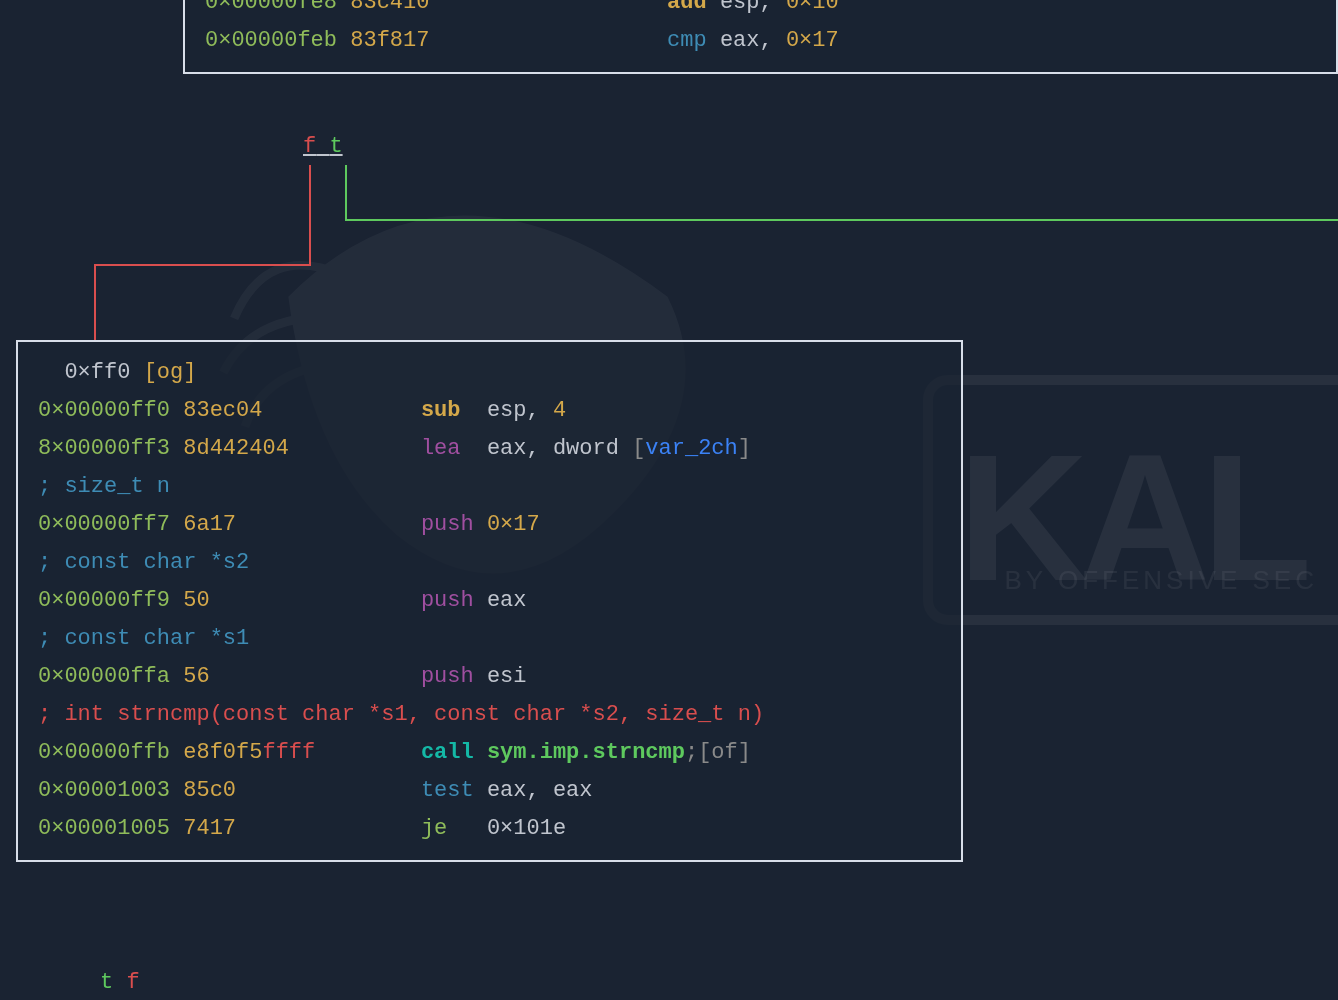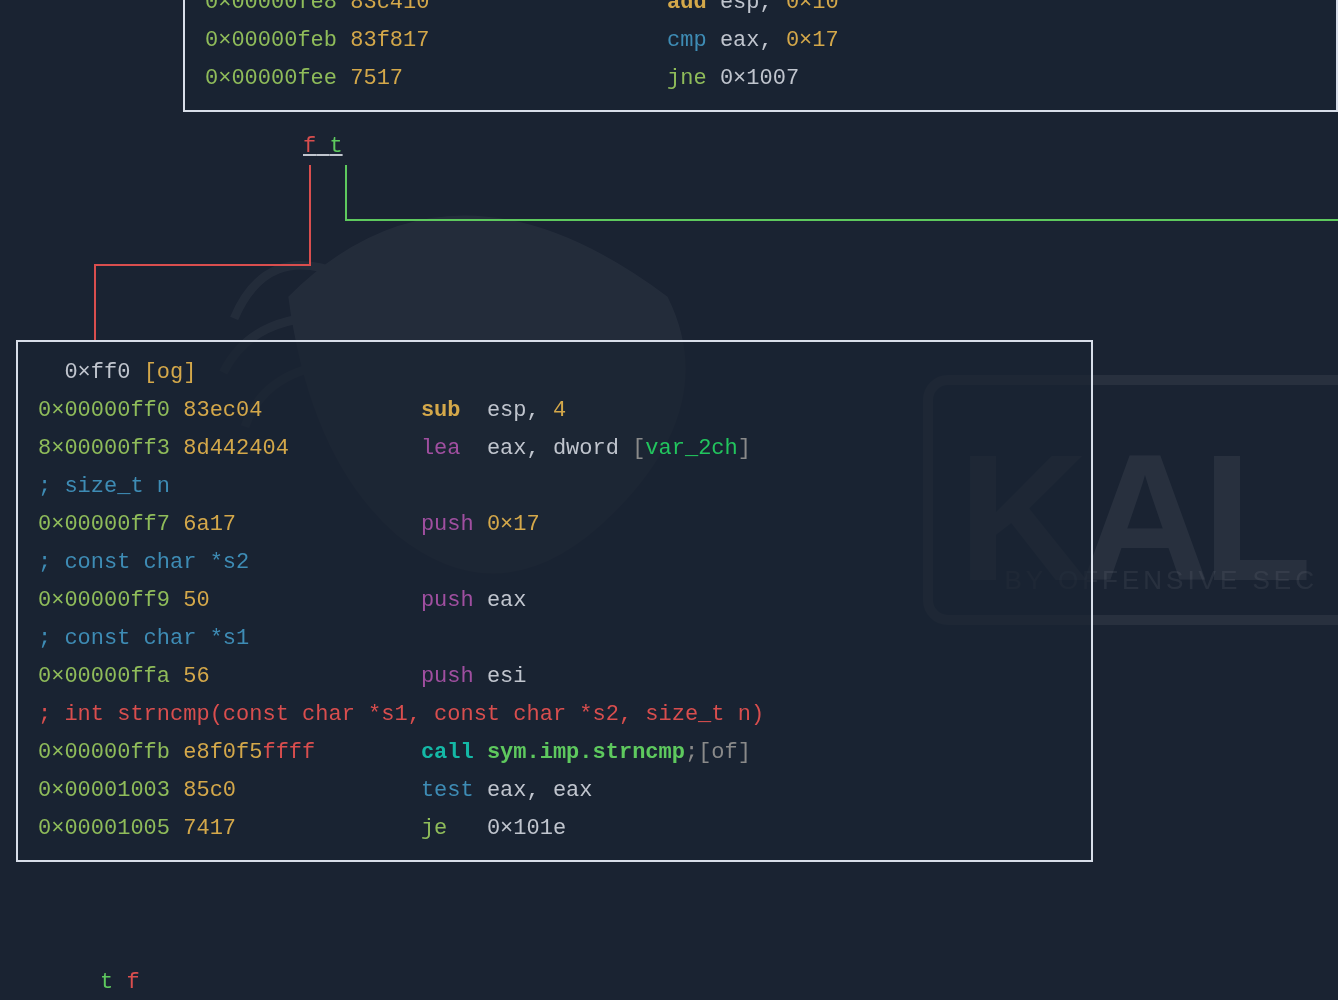--- a/index.html
+++ b/index.html
@@ -57,21 +57,21 @@
     padding: 12px 20px 12px 20px;
     min-width: 1155px;
     background: rgba(26,35,50,0.7);
   }
   .block-bottom {
     position: absolute;
     top: 340px;
     left: 16px;
     border: 2px solid #d8dee9;
     padding: 12px 20px 12px 20px;
-    width: 1077px;
+    width: 947px;
     background: rgba(26,35,50,0.7);
   }
   
   .asm-line {
     white-space: pre;
     line-height: 38px;
     font-family: 'Courier New', monospace;
   }
   
   .addr { color: #8fbc5a; }
@@ -79,21 +79,21 @@
   .mnm-green { color: #8fbc5a; }
   .mnm-blue { color: #3e8cb5; text-align: right; }
   .mnm-purple { color: #a04fa0; }
   .mnm-yellow { color: #d4a84a; font-weight: bold; }
   .mnm-red { color: #14b8a6; font-weight: bold; }
   .reg { color: #c0c5ce; }
   .comma { color: #c0c5ce; }
   .num { color: #d4a84a; }
   .comment { color: #3e8cb5; }
   .comment-red { color: #d94e4e; }
-  .var { color: #22c55e; }
+  .var { color: #3b82f6; }
   .dword { color: #c0c5ce; }
   .bracket-grey { color: #8a8a8a; }
   .orange { color: #d4a84a; }
   .white { color: #c0c5ce; }
   .red-f { color: #d94e4e; }
   .green-call { color: #5ec95e; font-weight: bold; }
   .xref { color: #8a8a8a; }
   
   .branch-label {
     position: absolute;
@@ -133,21 +133,20 @@
 
 <svg class="watermark-kali" viewBox="0 0 500 400">
   <rect x="10" y="60" width="450" height="240" rx="20" fill="none" stroke="#ffffff" stroke-width="10"></rect>
   <text x="40" y="260" class="watermark-kali-text">KAL</text>
 </svg>
 <div class="watermark-sub">BY OFFENSIVE SEC</div>
 
 <div class="block-top" id="block-top">
     <div class="asm-line"><span class="addr">0×00000fe8 </span><span class="hex">83c410                  </span><span class="mnm-yellow">add</span> <span class="reg">esp</span><span class="comma">, </span><span class="num">0×10</span></div>
     <div class="asm-line"><span class="addr">0×00000feb </span><span class="hex">83f817                  </span><span class="mnm-blue">cmp</span> <span class="reg">eax</span><span class="comma">, </span><span class="num">0×17</span></div>
-    <div class="asm-line"><span class="addr">0×00000fee </span><span class="hex">7517                    </span><span class="mnm-green">jne</span> <span class="reg">0×1007</span></div>
   </div>
 
 <div class="branch-label">
   <span class="branch-f">f</span><span> </span><span class="branch-t">t</span>
 </div>
 
 <svg class="flow" width="1338" height="1000">
 
   <path class="flow-red" d="M 310 165 L 310 265 L 95 265 L 95 340"></path>
 

